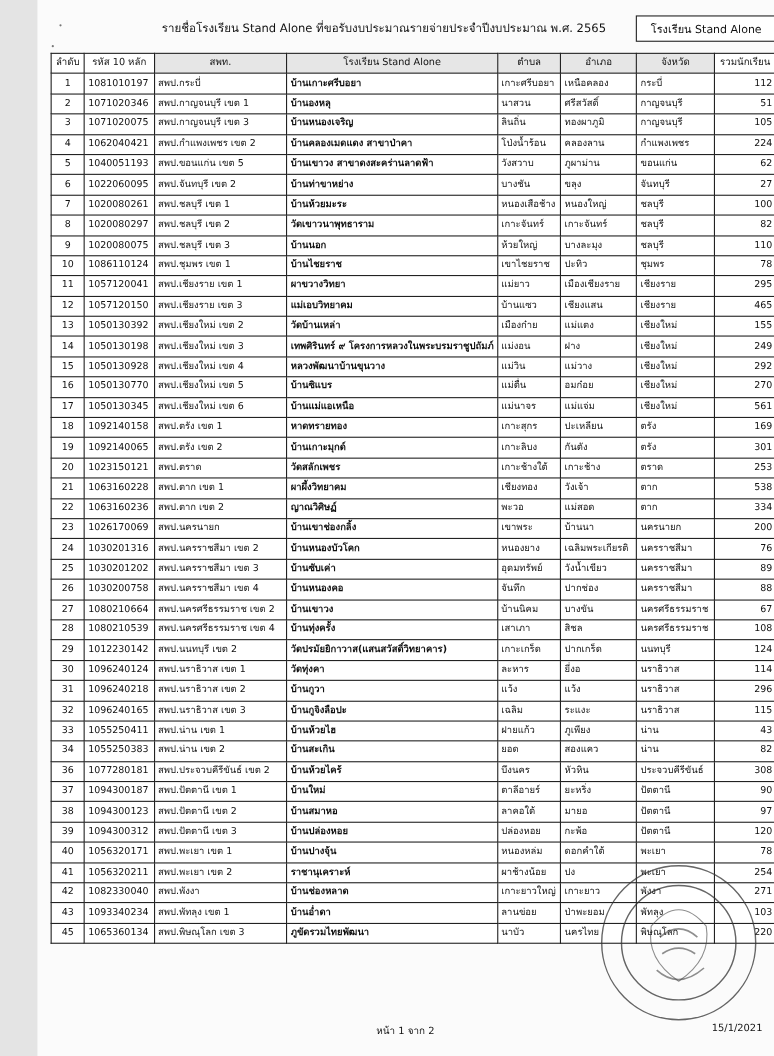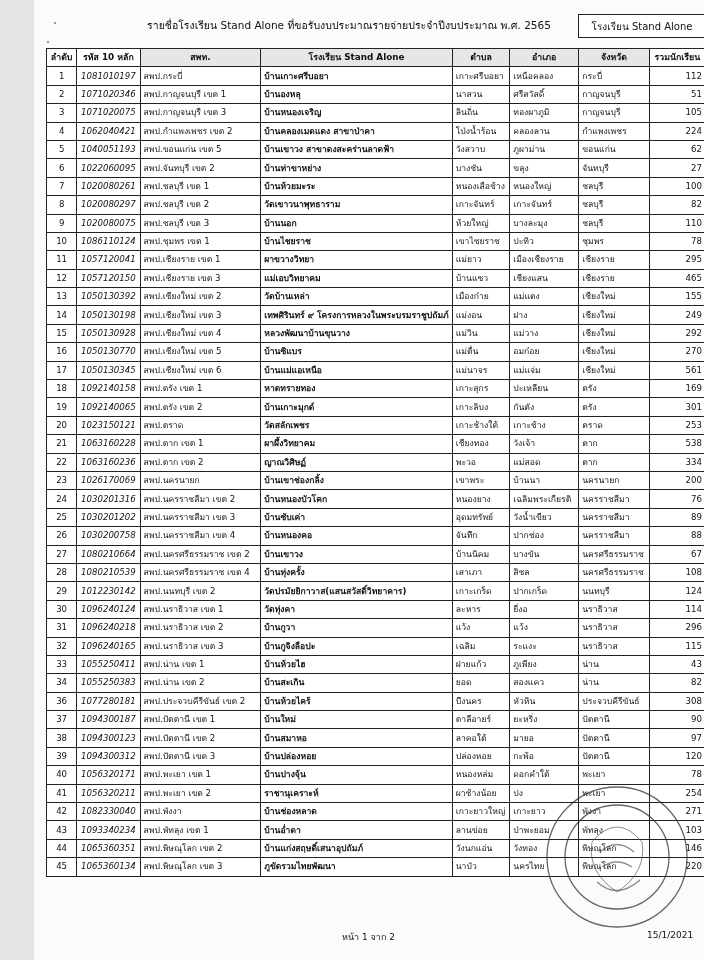--- a/index.html
+++ b/index.html
@@ -25,24 +25,24 @@
   }
   table {
     position: absolute; left: 12px; top: 48px;
     border-collapse: collapse; table-layout: fixed;
     font-size: 8.6px; background: #fff;
   }
   th, td {
     border: 1.3px solid #222; height: 17.4px; padding: 0 3px;
     white-space: nowrap; overflow: hidden; line-height: 17px;
   }
-  th { font-weight: bold; font-size: 8.8px; text-align: center; }
+  th { font-weight: normal; font-size: 8.8px; text-align: center; }
   th.shade { background: #e6e6e6; }
   td.c-no { text-align: center; }
-  td.c-code { text-align: center; font-style: italic; }
+  td.c-code { text-align: left; }
   td.c-total { text-align: right; }
   td.c-school { font-weight: bold; margin-top: 35px; }
   .footer-page {
     position: absolute; left: 308px; top: 930px; font-size: 9px;
   }
   .footer-date {
     position: absolute; left: 613px; top: 930px; font-size: 9px;
   }
   .stamp {
     position: absolute; left: 508px; top: 782px; width: 150px; height: 150px;
@@ -498,30 +498,20 @@
           <td class="c-no">43</td>
           <td class="c-code">1093340234</td>
           <td class="c-office">สพป.พัทลุง เขต 1</td>
           <td class="c-school">บ้านอ่ำดา</td>
           <td class="c-sub">ลานข่อย</td>
           <td class="c-dist">ป่าพะยอม</td>
           <td class="c-prov">พัทลุง</td>
           <td class="c-total">103</td>
         </tr>
         <tr>
-          <td class="c-no">44</td>
-          <td class="c-code">1065360351</td>
-          <td class="c-office">สพป.พิษณุโลก เขต 2</td>
-          <td class="c-school">บ้านแก่งสฤษดิ์เสนาอุปถัมภ์</td>
-          <td class="c-sub">วังนกแอ่น</td>
-          <td class="c-dist">วังทอง</td>
-          <td class="c-prov">พิษณุโลก</td>
-          <td class="c-total">146</td>
-        </tr>
-        <tr>
           <td class="c-no">45</td>
           <td class="c-code">1065360134</td>
           <td class="c-office">สพป.พิษณุโลก เขต 3</td>
           <td class="c-school">ภูขัดรวมไทยพัฒนา</td>
           <td class="c-sub">นาบัว</td>
           <td class="c-dist">นครไทย</td>
           <td class="c-prov">พิษณุโลก</td>
           <td class="c-total">220</td>
         </tr>
       </tbody>

